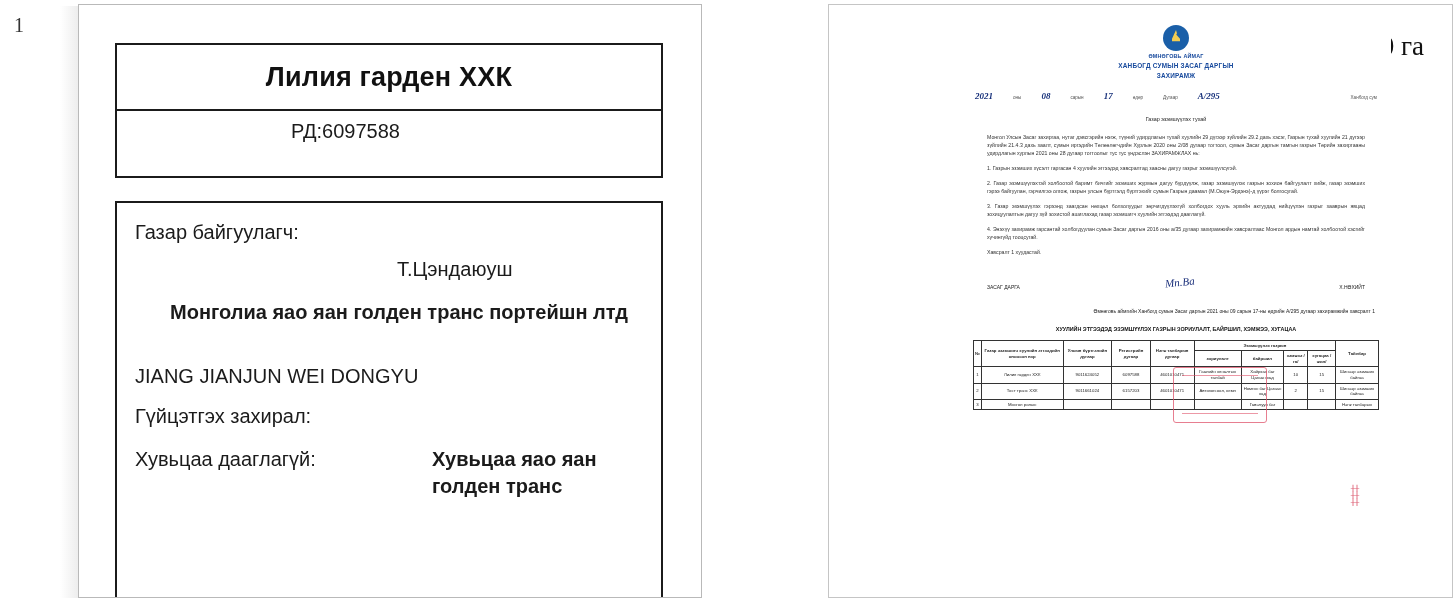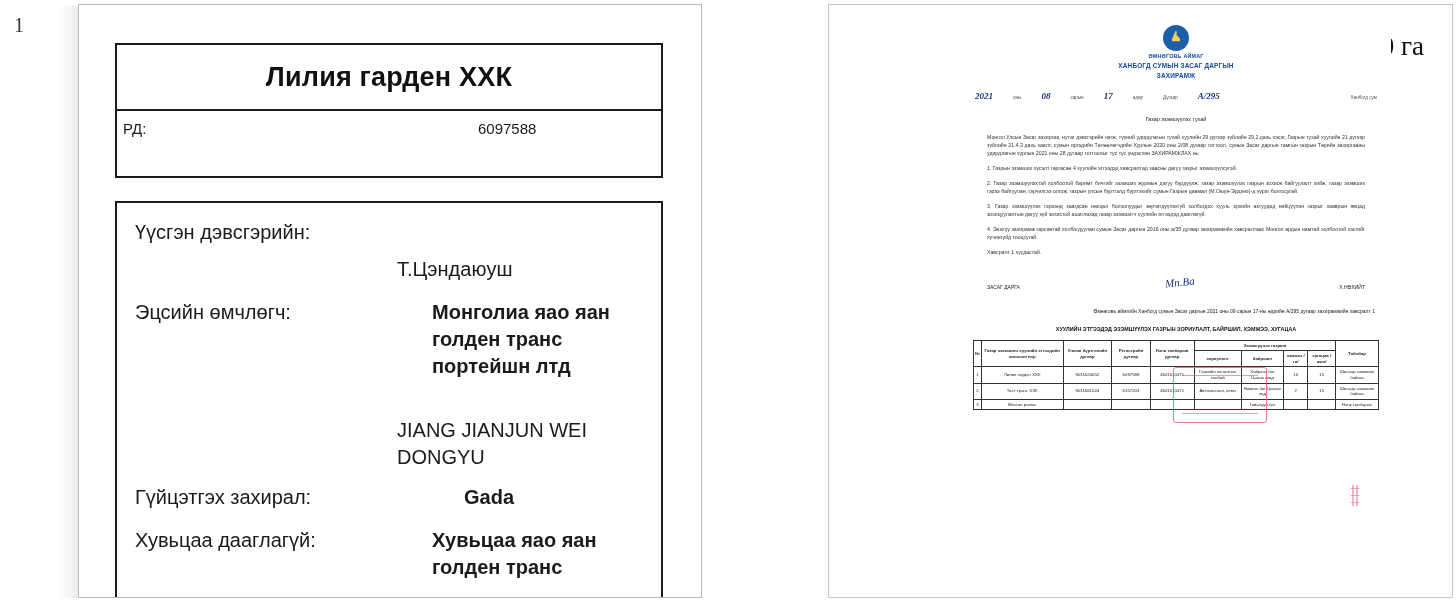--- a/index.html
+++ b/index.html
@@ -68,23 +68,23 @@
     margin-top: 17px;
     letter-spacing: 0.2px;
   }
   .card-divider {
     height: 2px;
     background: #1b1b1b;
     margin-top: 16px;
   }
   .kv-row {
     display: flex;
-    justify-content: space-between;
-    padding: 2px 18px 0 6px;
-    font-size: 15px;
+    justify-content: center;
+    padding: 2px 18px 0 18px;
+    font-size: 20px;
     color: #1b1b1b;
   }
   .kv-row.first { padding-top: 9px; }
   .kv-key { }
   .kv-val { min-width: 165px; text-align: left; }
 
   .card-bottom {
     left: 36px;
     top: 196px;
     width: 548px;
@@ -298,39 +298,35 @@
       <div class="card-divider"></div>
       <div class="kv-row first">
         <span class="kv-key">РД:</span>
         <span class="kv-val">6097588</span>
       </div>
     </div>
 
     <div class="card card-bottom">
 
       <div class="brow">
-        <div class="label">Үүсгэн дэвсгэрийн:</div>
+        <div class="label">Газар байгуулагч:</div>
         <div class="value">
           <span class="plain">Т.Цэндаюуш</span>
         </div>
       </div>
 
       <div class="brow">
-        <div class="label">Эцсийн өмчлөгч:</div>
         <div class="value">
           <span class="strong">Монголиа яао яан голден транс портейшн лтд</span>
           <span class="plain">JIANG JIANJUN WEI DONGYU</span>
         </div>
       </div>
 
       <div class="brow tight">
         <div class="label">Гүйцэтгэх захирал:</div>
-        <div class="value">
-          <span class="strong">Gada</span>
-        </div>
       </div>
 
       <div class="brow">
         <div class="label">Хувьцаа дааглагүй:</div>
         <div class="value">
           <span class="strong">Хувьцаа яао яан голден транс</span>
         </div>
       </div>
 
     </div>

